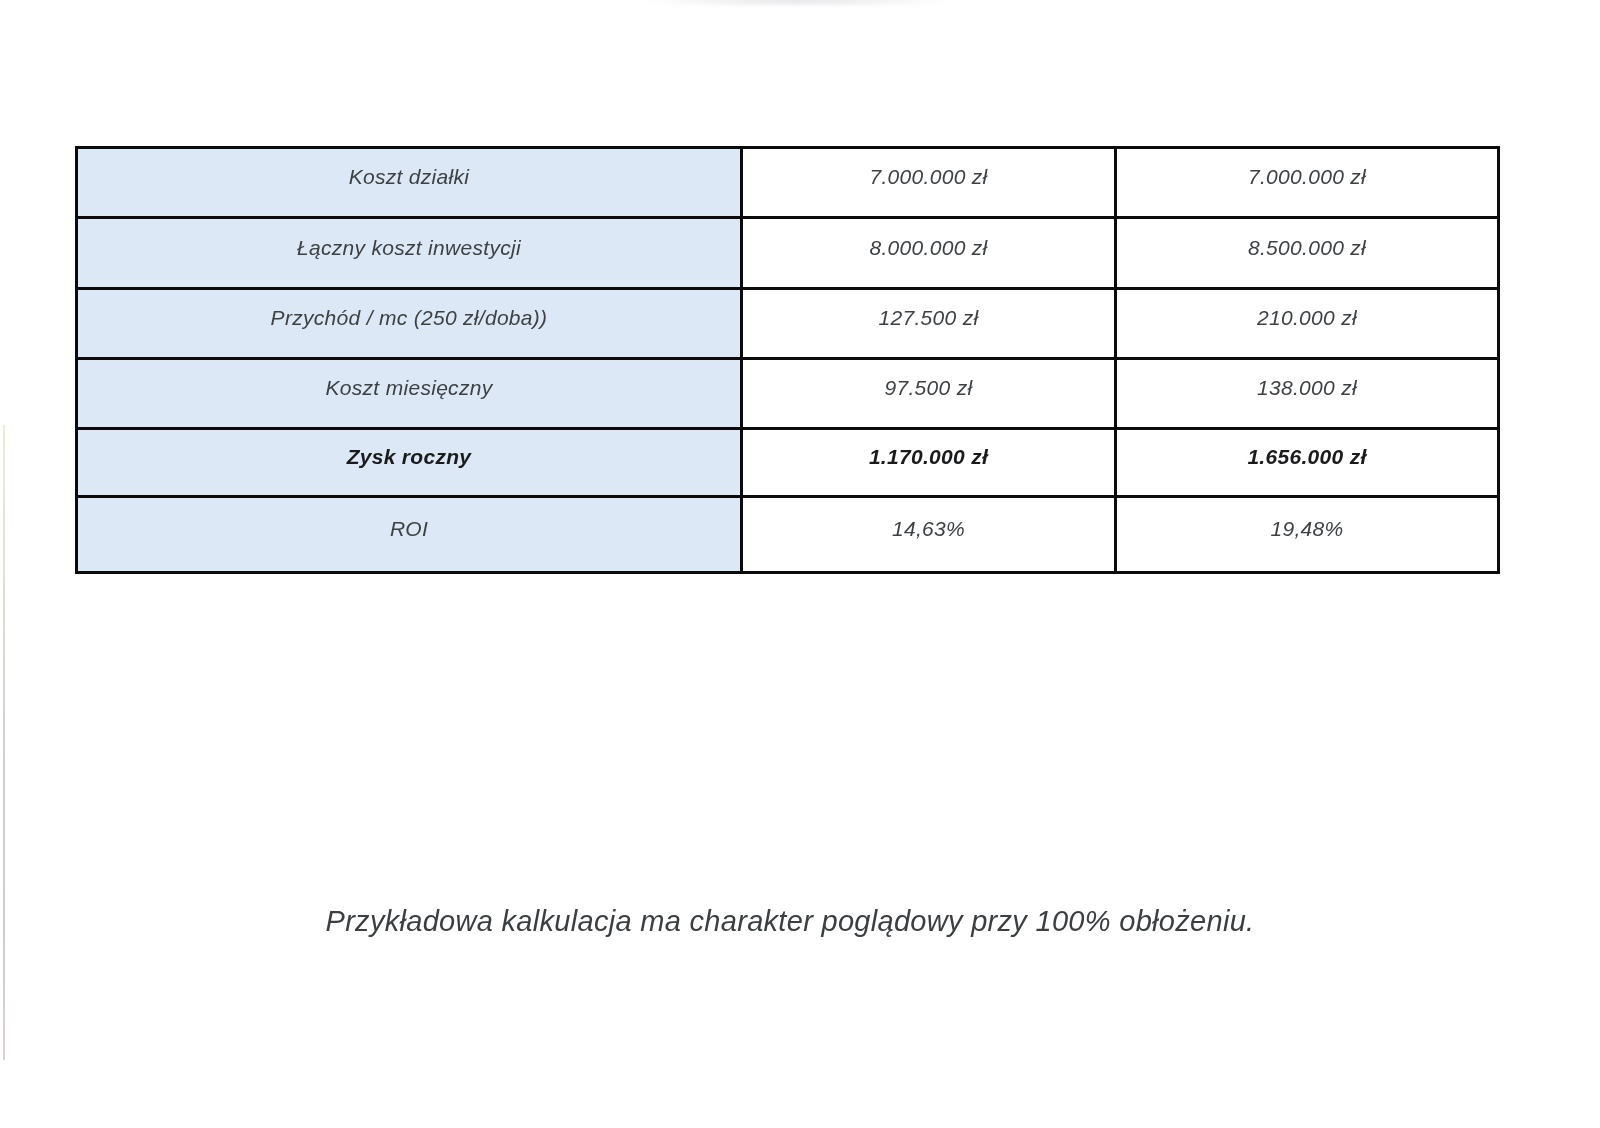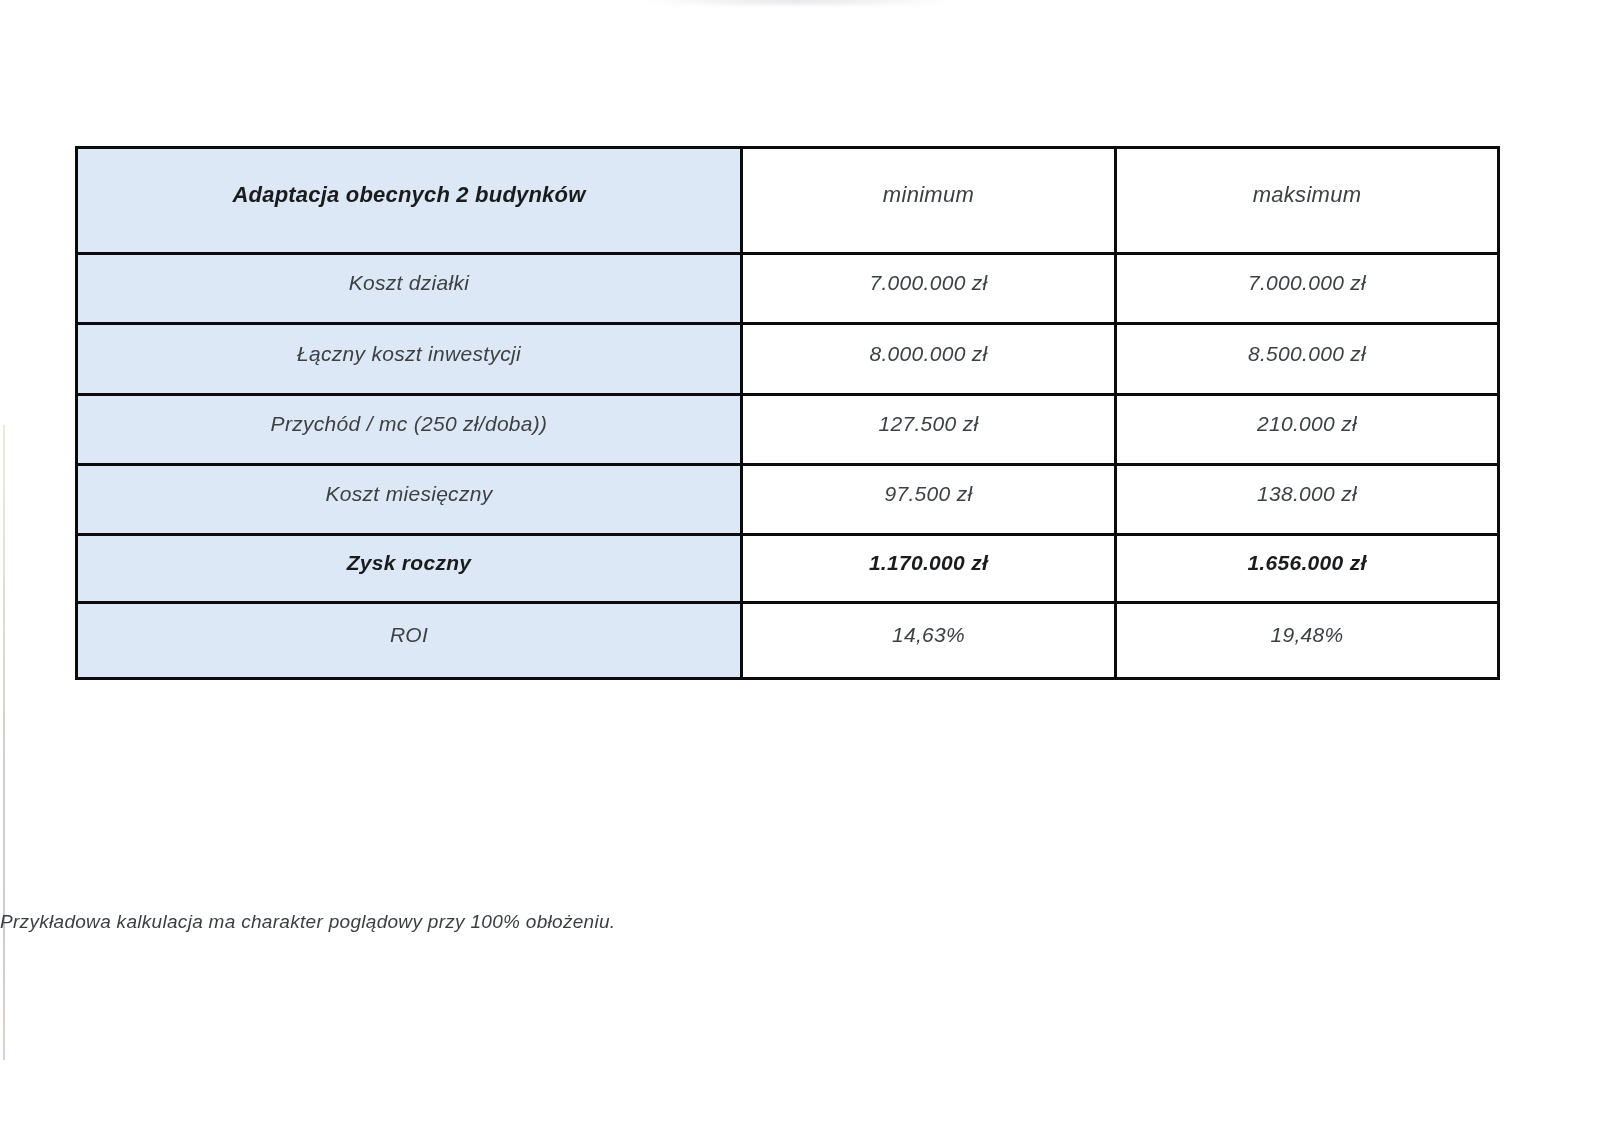--- a/index.html
+++ b/index.html
@@ -48,45 +48,41 @@
   tr.hdr td.lbl, tr.boldrow td {
     font-weight:bold;
     color:#1a1b1d;
   }
   tr.hdr td.val { font-size:22px; }
   tr.hdr td.lbl { font-size:22px; letter-spacing:0.2px; }
 
   
   .footer {
     position:absolute; left:0; top:906px; width:1580px;
+    text-align:center;
     font-style:italic;
-    font-size:19px;
+    font-size:29px;
     line-height:31px;
     color:#3b3f42;
     letter-spacing:0.3px;
   }
 </style>
 </head>
 <body>
 
 <div class="top-smudge"></div>
 <div class="edge-line"></div>
 
 <table class="calc">
   <colgroup>
     <col style="width:665px">
     <col style="width:374px">
     <col style="width:383px">
   </colgroup>
   <tbody>
-    <tr class="hdr" style="height:106px">
-      <td class="lbl">Adaptacja obecnych 2 budynków</td>
-      <td class="val">minimum</td>
-      <td class="val">maksimum</td>
-    </tr>
     <tr style="height:70px">
       <td class="lbl">Koszt działki</td>
       <td class="val">7.000.000 zł</td>
       <td class="val">7.000.000 zł</td>
     </tr>
     <tr style="height:71px">
       <td class="lbl">Łączny koszt inwestycji</td>
       <td class="val">8.000.000 zł</td>
       <td class="val">8.500.000 zł</td>
     </tr>

